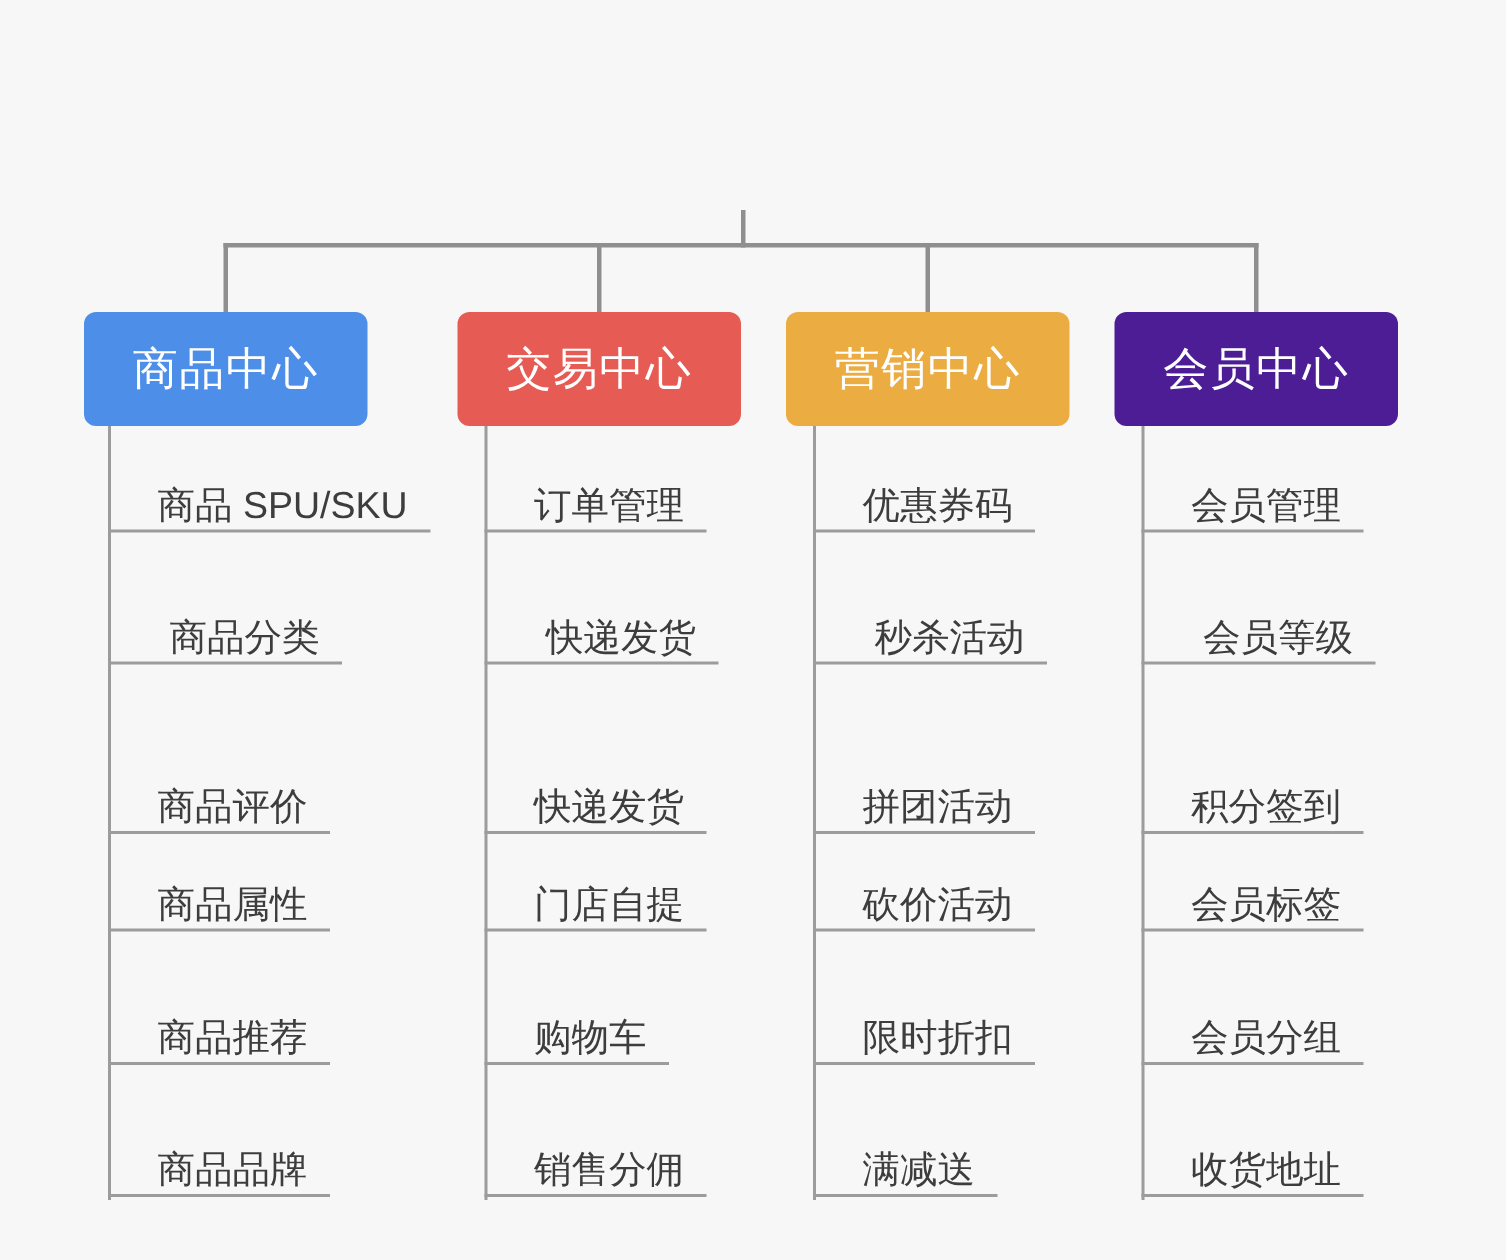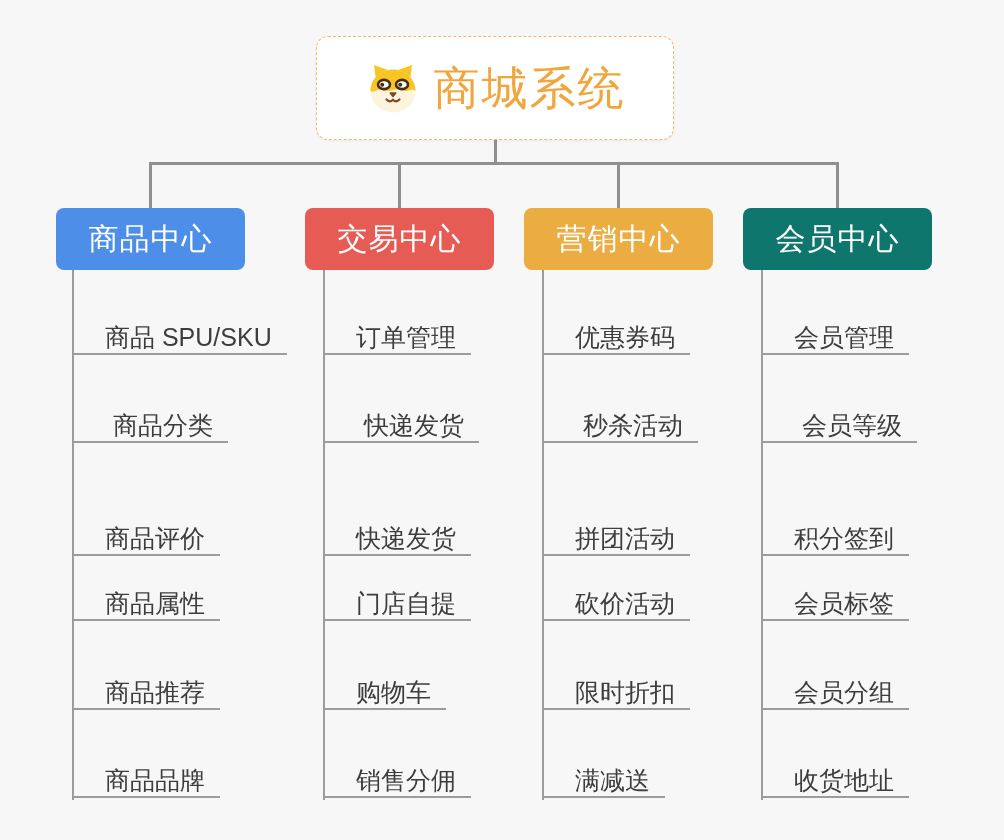--- a/index.html
+++ b/index.html
@@ -37,21 +37,21 @@
     display:flex;align-items:center;justify-content:center;gap:13px;
     box-sizing:border-box;
   }
   #root-title{
     font-size:46px;line-height:1;letter-spacing:2px;
     white-space:nowrap;
   }
   #root-icon{display:block;}
   
   .branch-box{
-    position:absolute;top:208px;width:189px;height:62px;
+    position:absolute;top:208px;width:189px;height:76px;
     border-radius:8px;
     display:flex;align-items:center;justify-content:center;
     color:#ffffff;font-size:30px;letter-spacing:1px;
     white-space:nowrap;
   }
   #branch-box-0{left:56px;}
   #branch-box-1{left:305px;}
   #branch-box-2{left:524px;}
   #branch-box-3{left:743px;}
   
@@ -83,43 +83,25 @@
   <div class="conn" id="drop-0"></div>
   <div class="conn" id="drop-1"></div>
   <div class="conn" id="drop-2"></div>
   <div class="conn" id="drop-3"></div>
 
   <div class="spine" id="spine-0"></div>
   <div class="spine" id="spine-1"></div>
   <div class="spine" id="spine-2"></div>
   <div class="spine" id="spine-3"></div>
 
-  <div id="root-node">
-    <svg id="root-icon" width="56" height="52" viewBox="0 0 56 52" aria-hidden="true">
-      <path d="M9 3 L23 8 L11 18 Z" fill="#f8c525"></path>
-      <path d="M47 3 L33 8 L45 18 Z" fill="#f8c525"></path>
-      <ellipse cx="28" cy="29" rx="22.5" ry="21.5" fill="#fdf4de"></ellipse>
-      <path d="M5.5 29 C5.5 17 15.5 7.5 28 7.5 C40.5 7.5 50.5 17 50.5 29
-               C47 25.5 43 31 37 28 C31 25 25 31 17.5 28 C13 26 8.5 31.5 5.5 29 Z" fill="#f8c525"></path>
-      <g stroke="#4a2e14" stroke-width="2.6" fill="#ffffff">
-        <ellipse cx="19" cy="22.5" rx="6" ry="4.6"></ellipse>
-        <ellipse cx="37" cy="22.5" rx="6" ry="4.6"></ellipse>
-      </g>
-      <circle cx="17.2" cy="22.7" r="2" fill="#4a2e14"></circle>
-      <circle cx="35.2" cy="22.7" r="2" fill="#4a2e14"></circle>
-      <path d="M25.2 31 L30.8 31 L28 34.6 Z" fill="#7a4a21" stroke="#7a4a21" stroke-width="1.4" stroke-linejoin="round"></path>
-      <path d="M21.5 37.5 Q24.8 41 28 37.8 Q31.2 41 34.5 37.5" fill="none" stroke="#7a4a21" stroke-width="2.2" stroke-linecap="round"></path>
-    </svg>
-    <span id="root-title" style="color: rgb(241, 166, 61);">商城系统</span>
-  </div>
 
   <div class="branch-box" id="branch-box-0" style="background-color: rgb(77, 143, 232);">商品中心</div>
   <div class="branch-box" id="branch-box-1" style="background-color: rgb(230, 92, 85);">交易中心</div>
   <div class="branch-box" id="branch-box-2" style="background-color: rgb(235, 172, 66);">营销中心</div>
-  <div class="branch-box" id="branch-box-3" style="background-color: #0f766e;">会员中心</div>
+  <div class="branch-box" id="branch-box-3" style="background-color: #4c1d95;">会员中心</div>
 
   <div class="leaf col-0 row-0">商品 SPU/SKU</div>
   <div class="leaf col-0 row-1">商品分类</div>
   <div class="leaf col-0 row-2">商品评价</div>
   <div class="leaf col-0 row-3">商品属性</div>
   <div class="leaf col-0 row-4">商品推荐</div>
   <div class="leaf col-0 row-5">商品品牌</div>
 
   <div class="leaf col-1 row-0">订单管理</div>
   <div class="leaf col-1 row-1">快递发货</div>

